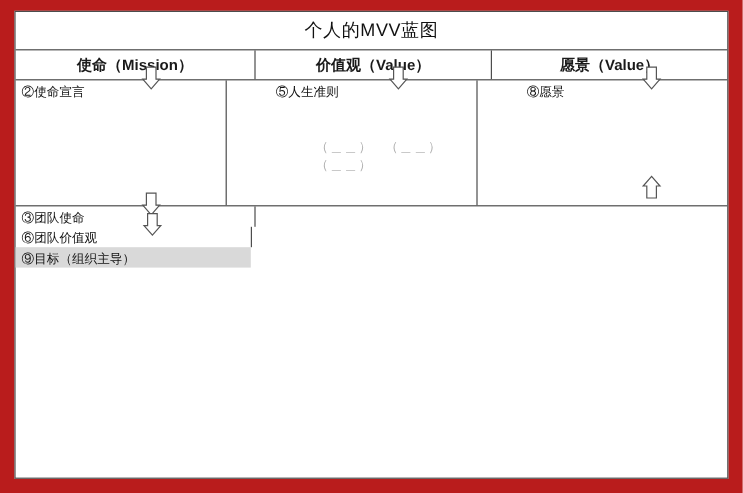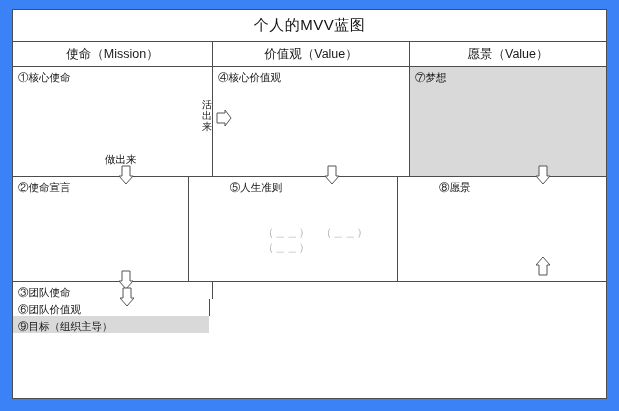--- a/index.html
+++ b/index.html
@@ -8,21 +8,21 @@
     background: #ffffff;
   }
   body {
     font-family: "Liberation Sans", sans-serif;
     color: #1a1a1a;
   }
   #canvas {
     position: relative;
     width: 619px;
     height: 411px;
-    background: #3b82f6;
+    background: #b91c1c;
     overflow: hidden;
   }
   .table-wrap {
     position: absolute;
     left: 12px;
     top: 9px;
     width: 595px;
     height: 390px;
     border: 1px solid #4d4d4d;
     box-sizing: border-box;
@@ -39,20 +39,21 @@
   .title-text {
     font-size: 15px;
     letter-spacing: 0.5px;
     color: #111;
   }
   .head-row {
     height: 25px;
     display: flex;
     border-bottom: 1px solid #4d4d4d;
     box-sizing: border-box;
+    font-weight: bold;
   }
   .head-cell {
     display: flex;
     align-items: center;
     justify-content: center;
     font-size: 12.5px;
     box-sizing: border-box;
     border-right: 1px solid #4d4d4d;
   }
   .head-cell:last-child { border-right: none; }
@@ -123,36 +124,20 @@
     <div class="title-row">
       <div class="title-text">个人的MVV蓝图</div>
     </div>
 
     <div class="head-row">
       <div class="head-cell col1">使命（Mission）</div>
       <div class="head-cell col2">价值观（Value）</div>
       <div class="head-cell col3">愿景（Value）</div>
     </div>
 
-    <div class="body-row r1">
-      <div class="cell col1">
-        <div class="cell-label">①核心使命</div>
-        <div class="small-note" style="left:92px; top:86px;">做出来</div>
-      </div>
-      <div class="cell col2">
-        <div class="cell-label">④核心价值观</div>
-        <div class="vtext" style="left:-12px; top:32px;">活出来</div>
-        <svg class="arrow" style="left:3px; top:42px;" width="16" height="22" viewBox="0 0 16 22">
-          <polygon class="ar" points="1,4 9,4 9,1 15,9 9,17 9,14 1,14"></polygon>
-        </svg>
-      </div>
-      <div class="cell col3 shaded">
-        <div class="cell-label">⑦梦想</div>
-      </div>
-    </div>
 
     <div class="body-row r2">
       <div class="cell col1">
         <div class="cell-label">②使命宣言</div>
         <svg class="arrow" style="left:104px; top:-12px;" width="18" height="20" viewBox="0 0 18 20">
           <polygon class="ar" points="5,1 13,1 13,11 16,11 9,19 2,11 5,11"></polygon>
         </svg>
       </div>
       <div class="cell col2">
         <div class="cell-label">⑤人生准则</div>

